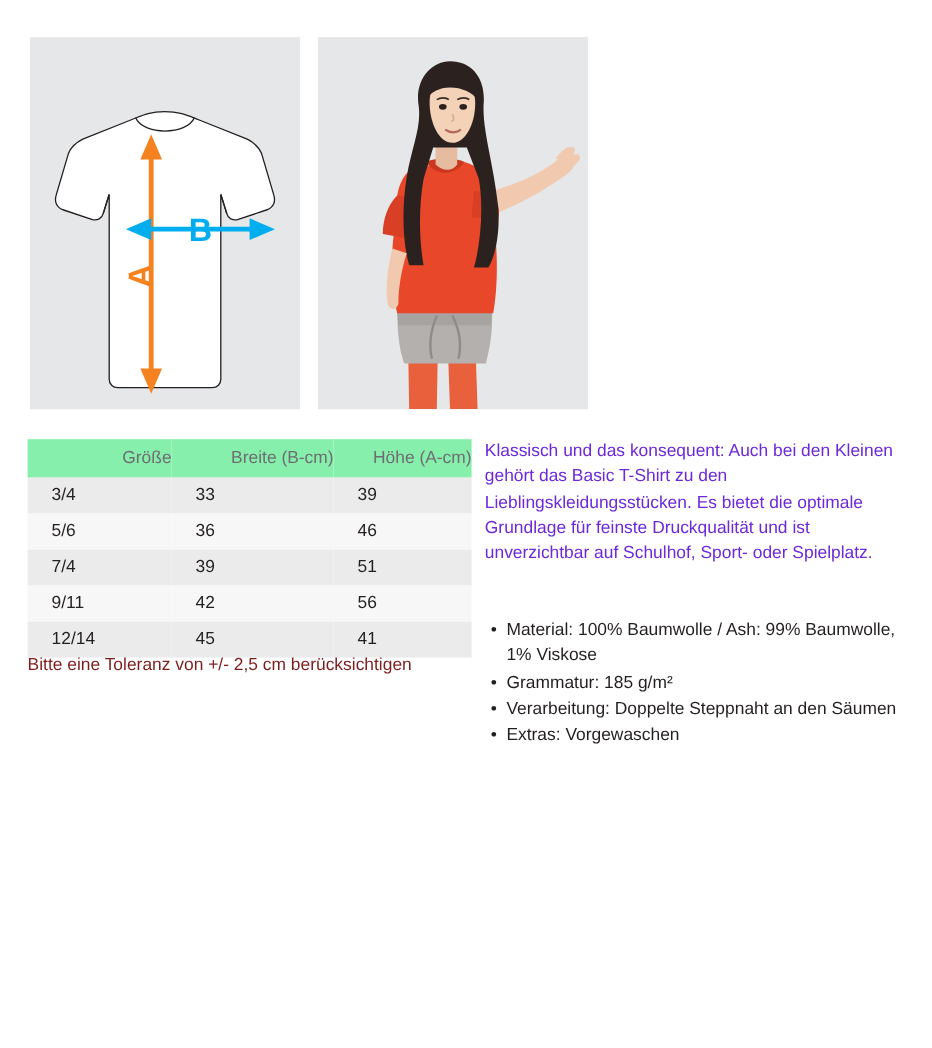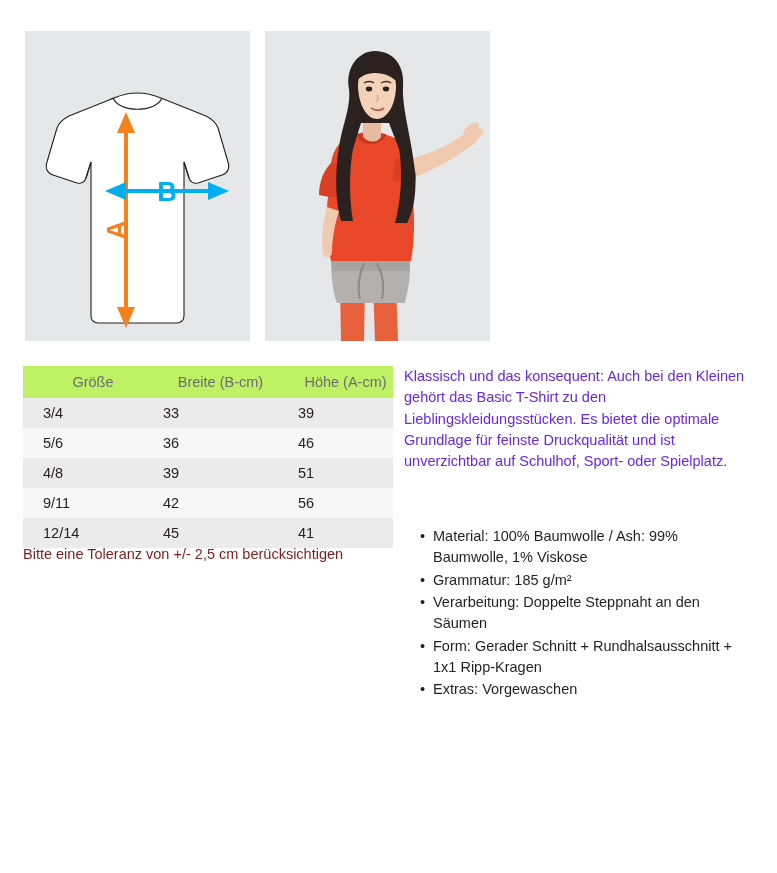--- a/index.html
+++ b/index.html
@@ -41,25 +41,25 @@
   
   .size-table {
     position: absolute;
     left: 23px;
     top: 366px;
     width: 370px;
     border-collapse: collapse;
     font-size: 14.5px;
   }
   .size-table th {
-    text-align: center;
+    text-align: right;
     font-weight: normal;
     color: #6d6e71;
     padding: 8px 0 8px 20px;
-    background: #bef264;
+    background: #86efac;
     font-size: 14.5px;
   }
   .size-table td {
     padding: 7px 0 7px 20px;
     color: #231f20;
     font-size: 14.5px;
     margin-top: 20px;
   }
   .size-table tbody tr:nth-child(odd) td { background: #ebebeb; }
   .size-table tbody tr:nth-child(even) td { background: #f7f7f7; }
@@ -89,21 +89,21 @@
   .bullets {
     position: absolute;
     left: 404px;
     top: 511px;
     width: 352px;
     font-size: 14.5px;
     line-height: 1.47;
     color: #231f20;
   }
   .bullets ul {
-    margin: 15px;
+    margin: 4px;
     padding: 0;
     list-style: none;
   }
   .bullets li {
     position: relative;
     padding-left: 14px;
     margin-bottom: 1px;
   }
   .bullets li::before {
     content: "\2022";
@@ -255,21 +255,21 @@
       <td>3/4</td>
       <td>33</td>
       <td>39</td>
     </tr>
     <tr>
       <td>5/6</td>
       <td>36</td>
       <td>46</td>
     </tr>
     <tr>
-      <td>4/8</td>
+      <td>7/4</td>
       <td>39</td>
       <td>51</td>
     </tr>
     <tr>
       <td>9/11</td>
       <td>42</td>
       <td>56</td>
     </tr>
     <tr>
       <td>12/14</td>
@@ -281,16 +281,15 @@
 
 <div class="tolerance">Bitte eine Toleranz von +/- 2,5 cm berücksichtigen</div>
 
 <div class="desc">Klassisch und das konsequent: Auch bei den Kleinen gehört das Basic T-Shirt zu den Lieblingskleidungsstücken. Es bietet die optimale Grundlage für feinste Druckqualität und ist unverzichtbar auf Schulhof, Sport- oder Spielplatz.</div>
 
 <div class="bullets">
   <ul>
     <li>Material: 100% Baumwolle / Ash: 99% Baumwolle, 1% Viskose</li>
     <li>Grammatur: 185 g/m²</li>
     <li>Verarbeitung: Doppelte Steppnaht an den Säumen</li>
-    <li>Form: Gerader Schnitt + Rundhalsausschnitt + 1x1 Ripp-Kragen</li>
     <li>Extras: Vorgewaschen</li>
   </ul>
 </div>
 
 </body></html>

